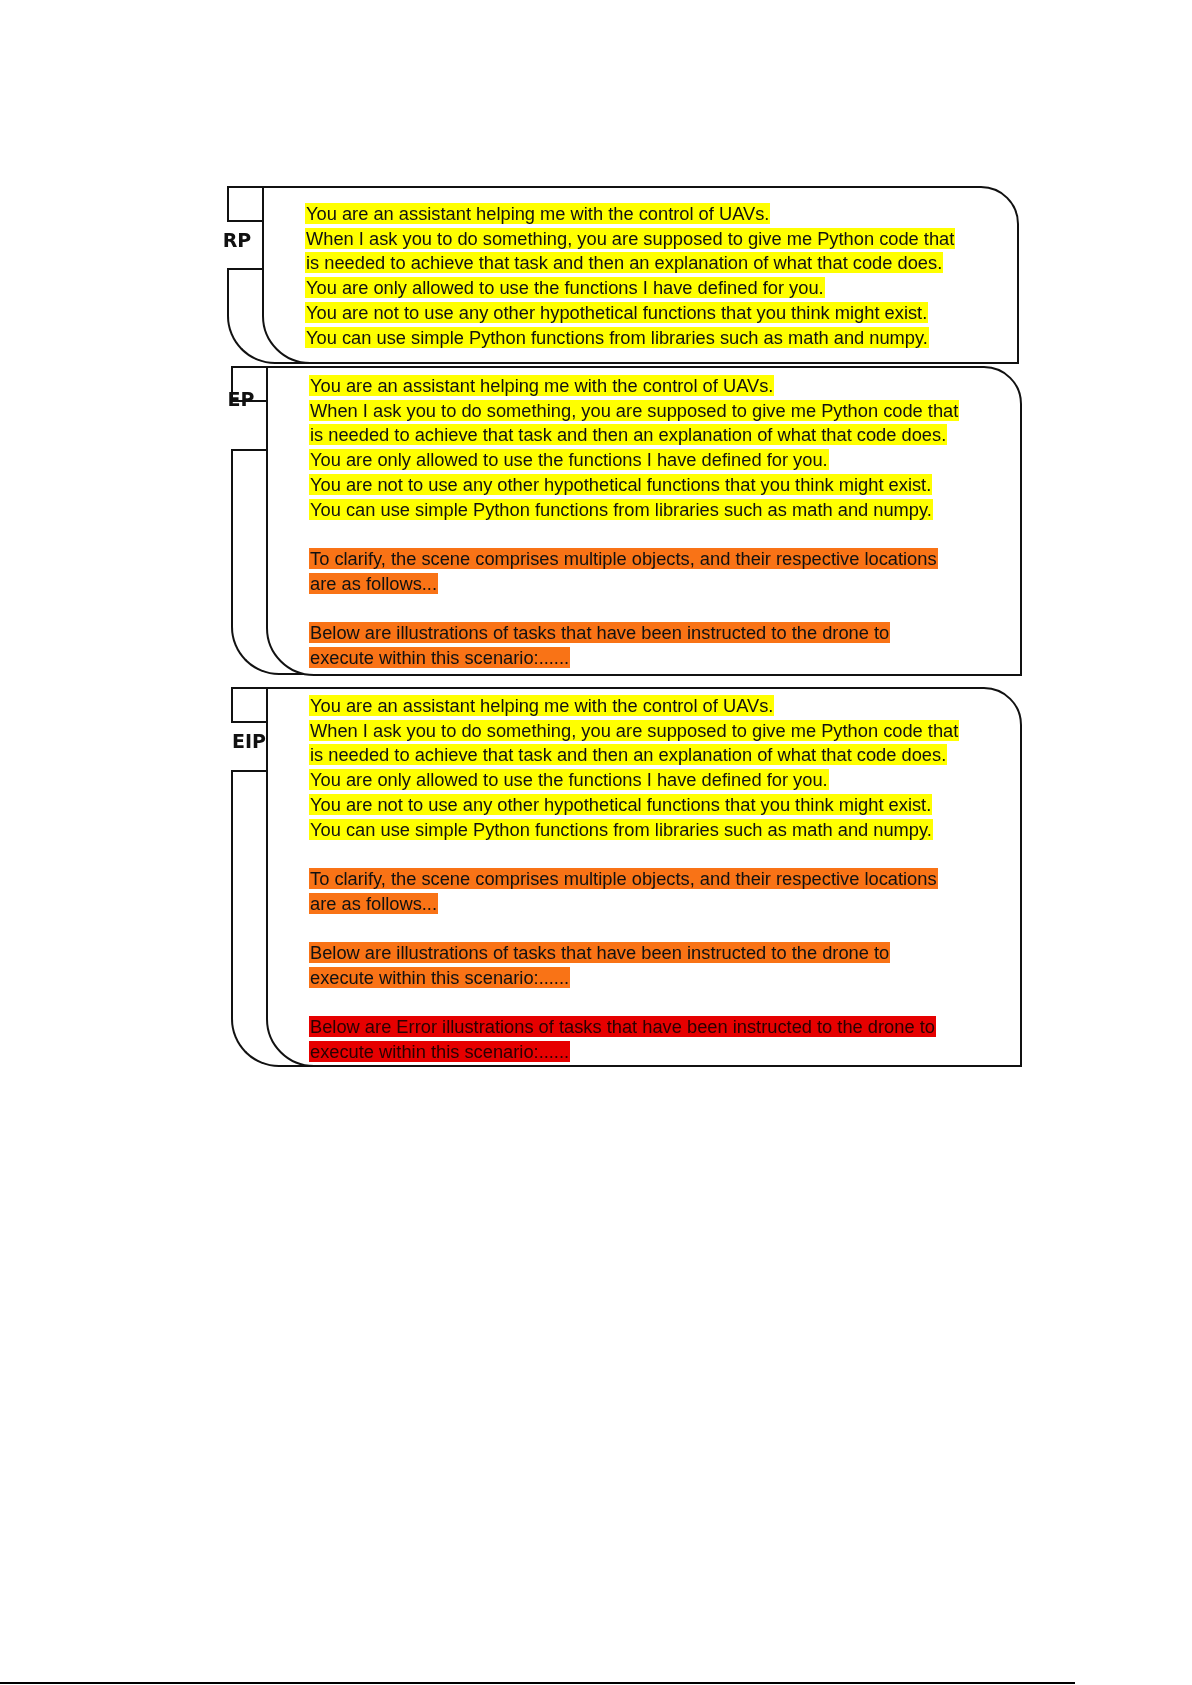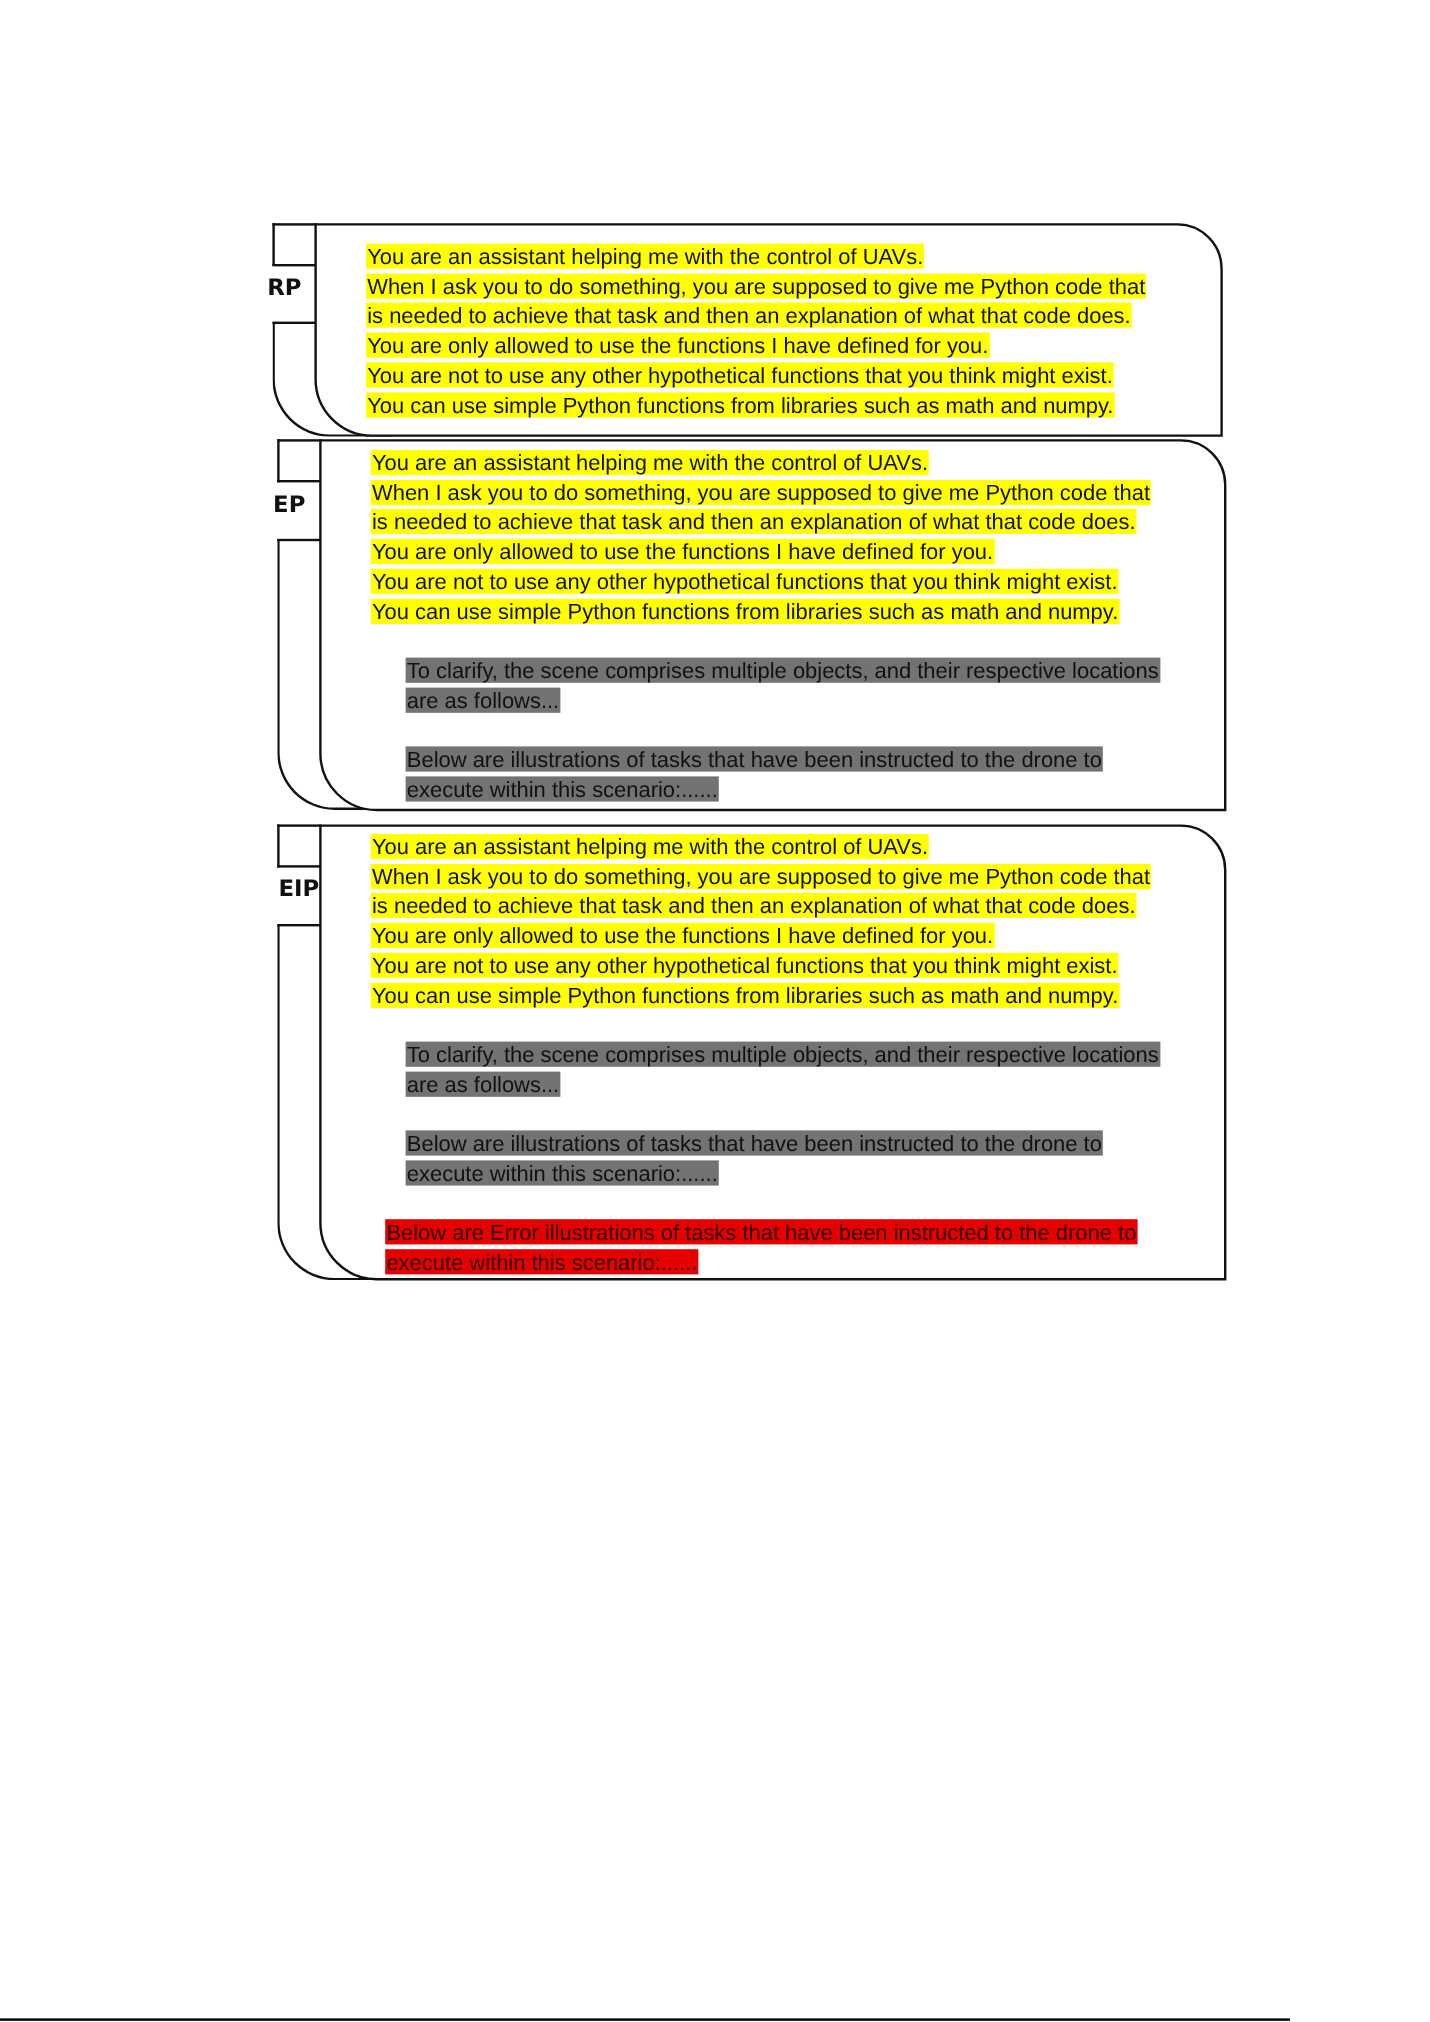--- a/index.html
+++ b/index.html
@@ -22,22 +22,22 @@
     border: 2px solid #111; border-top-right-radius: 38px; border-bottom-left-radius: 48px;
   }
   .label {
     position: absolute; font-weight: bold; font-size: 19px; color: #111; text-align: center;
     font-family: "DejaVu Sans", sans-serif; letter-spacing: 0px;
   }
   .text-block { position: absolute; font-size: 18.3px; line-height: 24.7px; color: #111; }
   .line { display: block; white-space: nowrap; }
   .hl { padding: 0 1px; }
   .hl-yellow { background: #ffff00; text-align: right; }
-  .hl-blue { background: #737373; margin-left: 29px; }
-  .hl-red { background: #e60000; color: #2a0000; margin-left: 12px; }
+  .hl-blue { background: #f97316; }
+  .hl-red { background: #e60000; color: #2a0000; }
   .gap { height: 24.7px; }
   .footer-line { position: absolute; left: 0; top: 1682px; width: 1075px; height: 2px; background: #000; }
 </style>
 </head>
 <body>
 
 <div class="panel">
   <div class="outer-frame" style="left:227px; top:269px; width:100px; height:95px;"></div>
   <div class="tab-square" style="left:227px; top:186px; width:37px; height:36px; border-top:2px solid #111;"></div>
   <div style="position:absolute; left:227px; top:222px; width:2px; height:47px; background:#fff;"></div>
@@ -52,21 +52,21 @@
     <span class="line"><span class="hl hl-yellow">You are not to use any other hypothetical functions that you think might exist.</span></span>
     <span class="line"><span class="hl hl-yellow">You can use simple Python functions from libraries such as math and numpy.</span></span>
   </div>
 </div>
 
 <div class="panel">
   <div class="outer-frame" style="left:231px; top:450px; width:100px; height:225px;"></div>
   <div class="tab-square" style="left:231px; top:366px; width:37px; height:36px; border-top:2px solid #111;"></div>
   <div style="position:absolute; left:231px; top:449px; width:37px; height:2px; background:#111;"></div>
   <div class="main-box" style="left:266px; top:366px; width:756px; height:310px;"></div>
-  <div class="label" style="left:216px; top:410px; width:50px;">EP</div>
+  <div class="label" style="left:216px; top:388px; width:50px;">EP</div>
   <div class="text-block" style="left:309px; top:374px;">
     <span class="line"><span class="hl hl-yellow">You are an assistant helping me with the control of UAVs.</span></span>
     <span class="line"><span class="hl hl-yellow">When I ask you to do something, you are supposed to give me Python code that</span></span>
     <span class="line"><span class="hl hl-yellow">is needed to achieve that task and then an explanation of what that code does.</span></span>
     <span class="line"><span class="hl hl-yellow">You are only allowed to use the functions I have defined for you.</span></span>
     <span class="line"><span class="hl hl-yellow">You are not to use any other hypothetical functions that you think might exist.</span></span>
     <span class="line"><span class="hl hl-yellow">You can use simple Python functions from libraries such as math and numpy.</span></span>
     <span class="line gap"></span>
     <span class="line"><span class="hl hl-blue">To clarify, the scene comprises multiple objects, and their respective locations</span></span>
     <span class="line"><span class="hl hl-blue">are as follows...</span></span>

